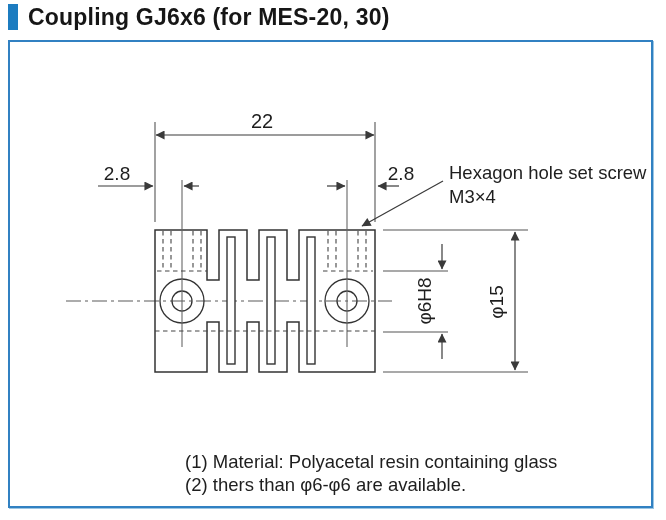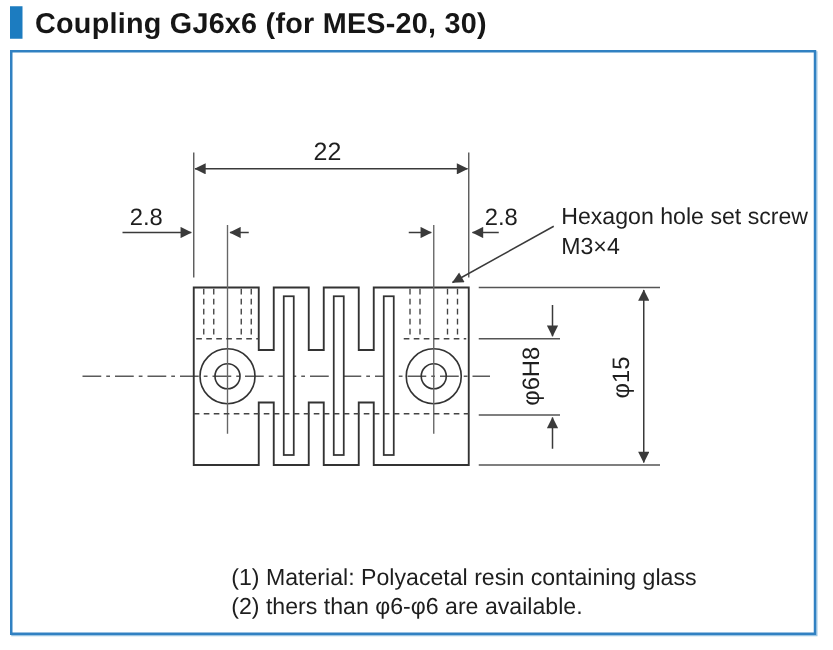--- a/index.html
+++ b/index.html
@@ -1,17 +1,17 @@
 <!DOCTYPE html>
 <html><head>
 <meta charset="utf-8">
 <style>
   html,body{margin:0;padding:0;background:#ffffff;}
   body{width:666px;height:520px;position:relative;font-family:"Liberation Sans",sans-serif;overflow:hidden;}
-  .hdr{position:absolute;left:8px;top:4px;height:28px;display:flex;align-items:center;}
+  .hdr{position:absolute;left:8px;top:4px;height:28px;display:flex;align-items:flex-start;}
   .hdr-bar{width:10px;height:26px;background:#1c7cc0;margin-right:10px;}
   .hdr-title{font-size:23px;font-weight:700;color:#161616;letter-spacing:0.2px;white-space:nowrap;}
   .frame{position:absolute;left:8px;top:40px;width:645px;height:468px;border:2px solid #3181c2;box-shadow:1px 1px 0 #9cc6e4;background:#ffffff;box-sizing:border-box;}
   svg.draw{position:absolute;left:0;top:0;width:666px;height:520px;}
   text{fill:#1e1e1e;}
   .dimtxt{font-size:19px;}
   .bigdim{font-size:20px;}
   .lbltxt{font-size:18.5px;}
   .notetxt{font-size:18.5px;}
 </style>

